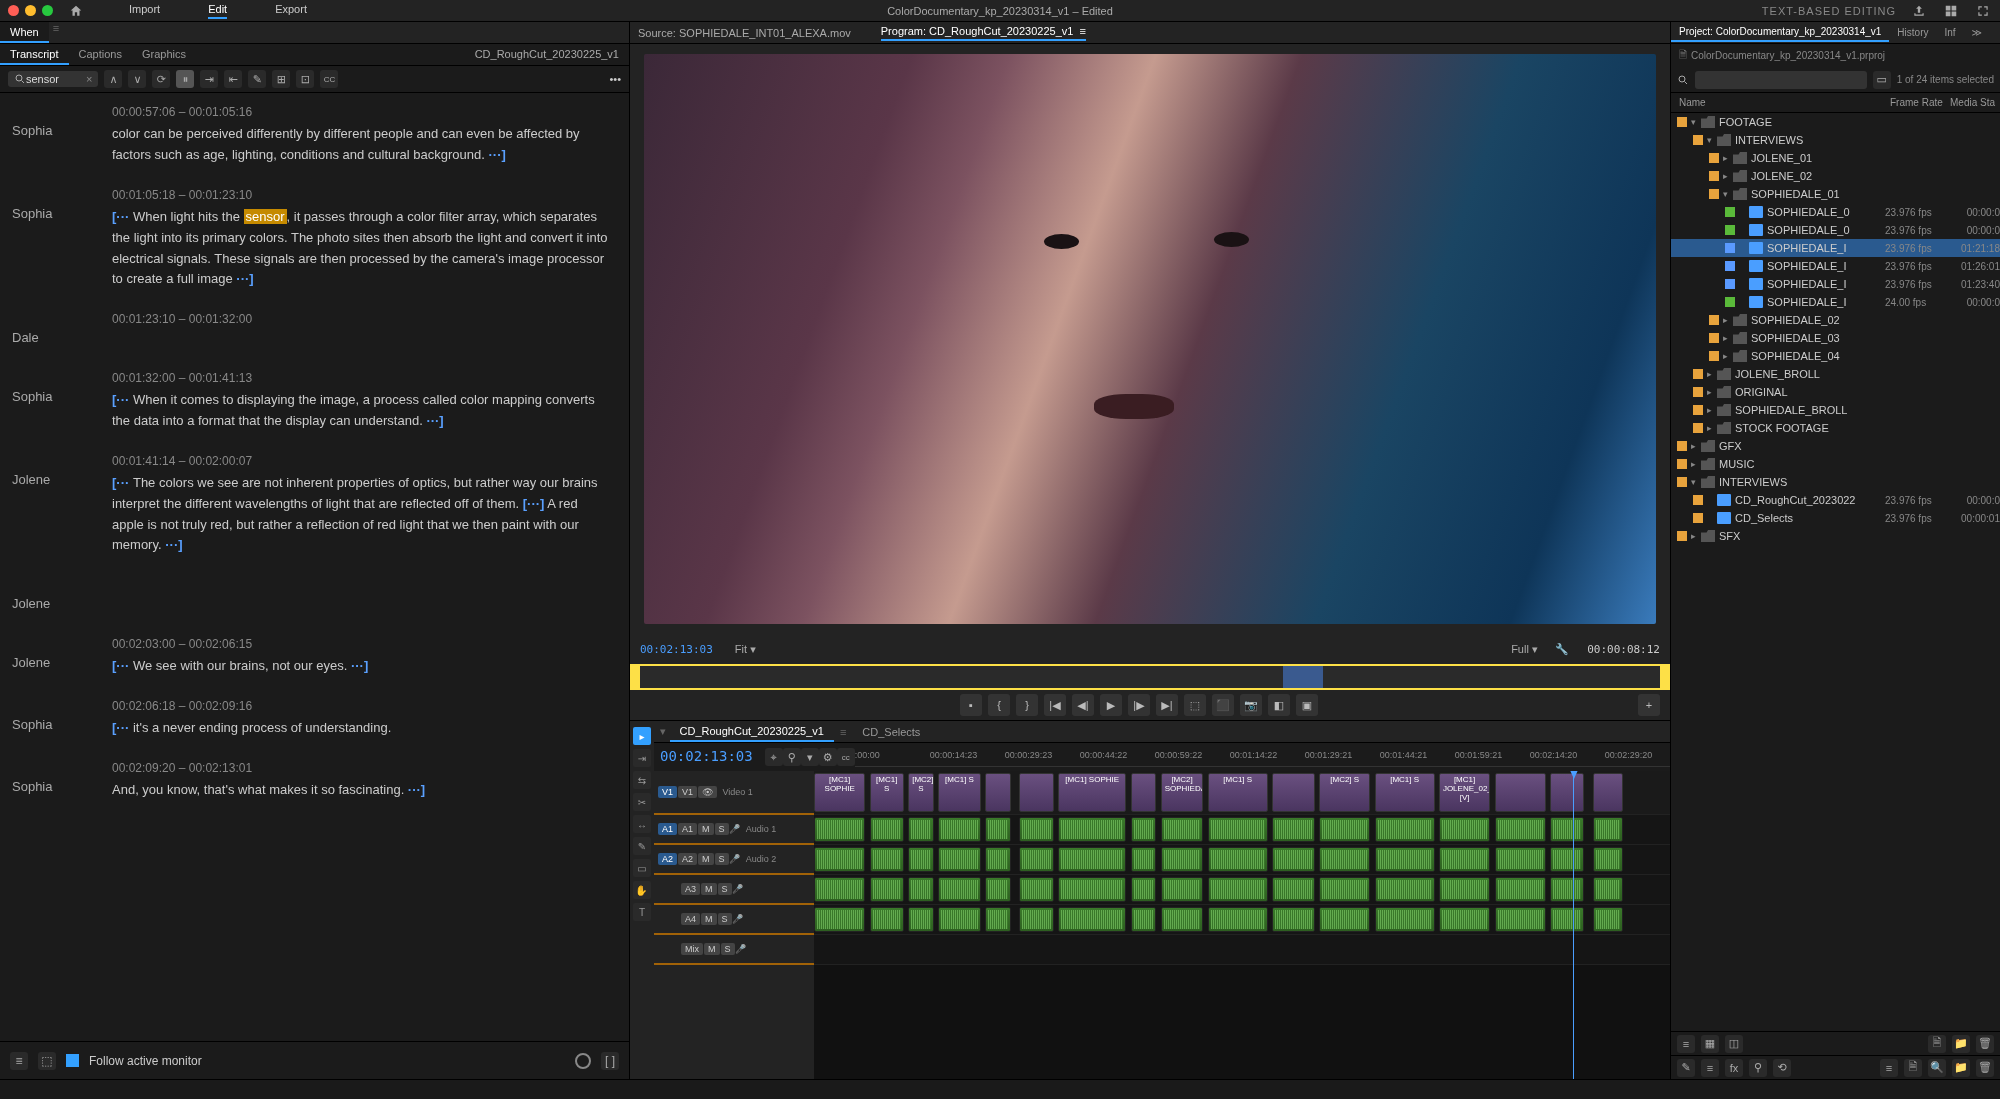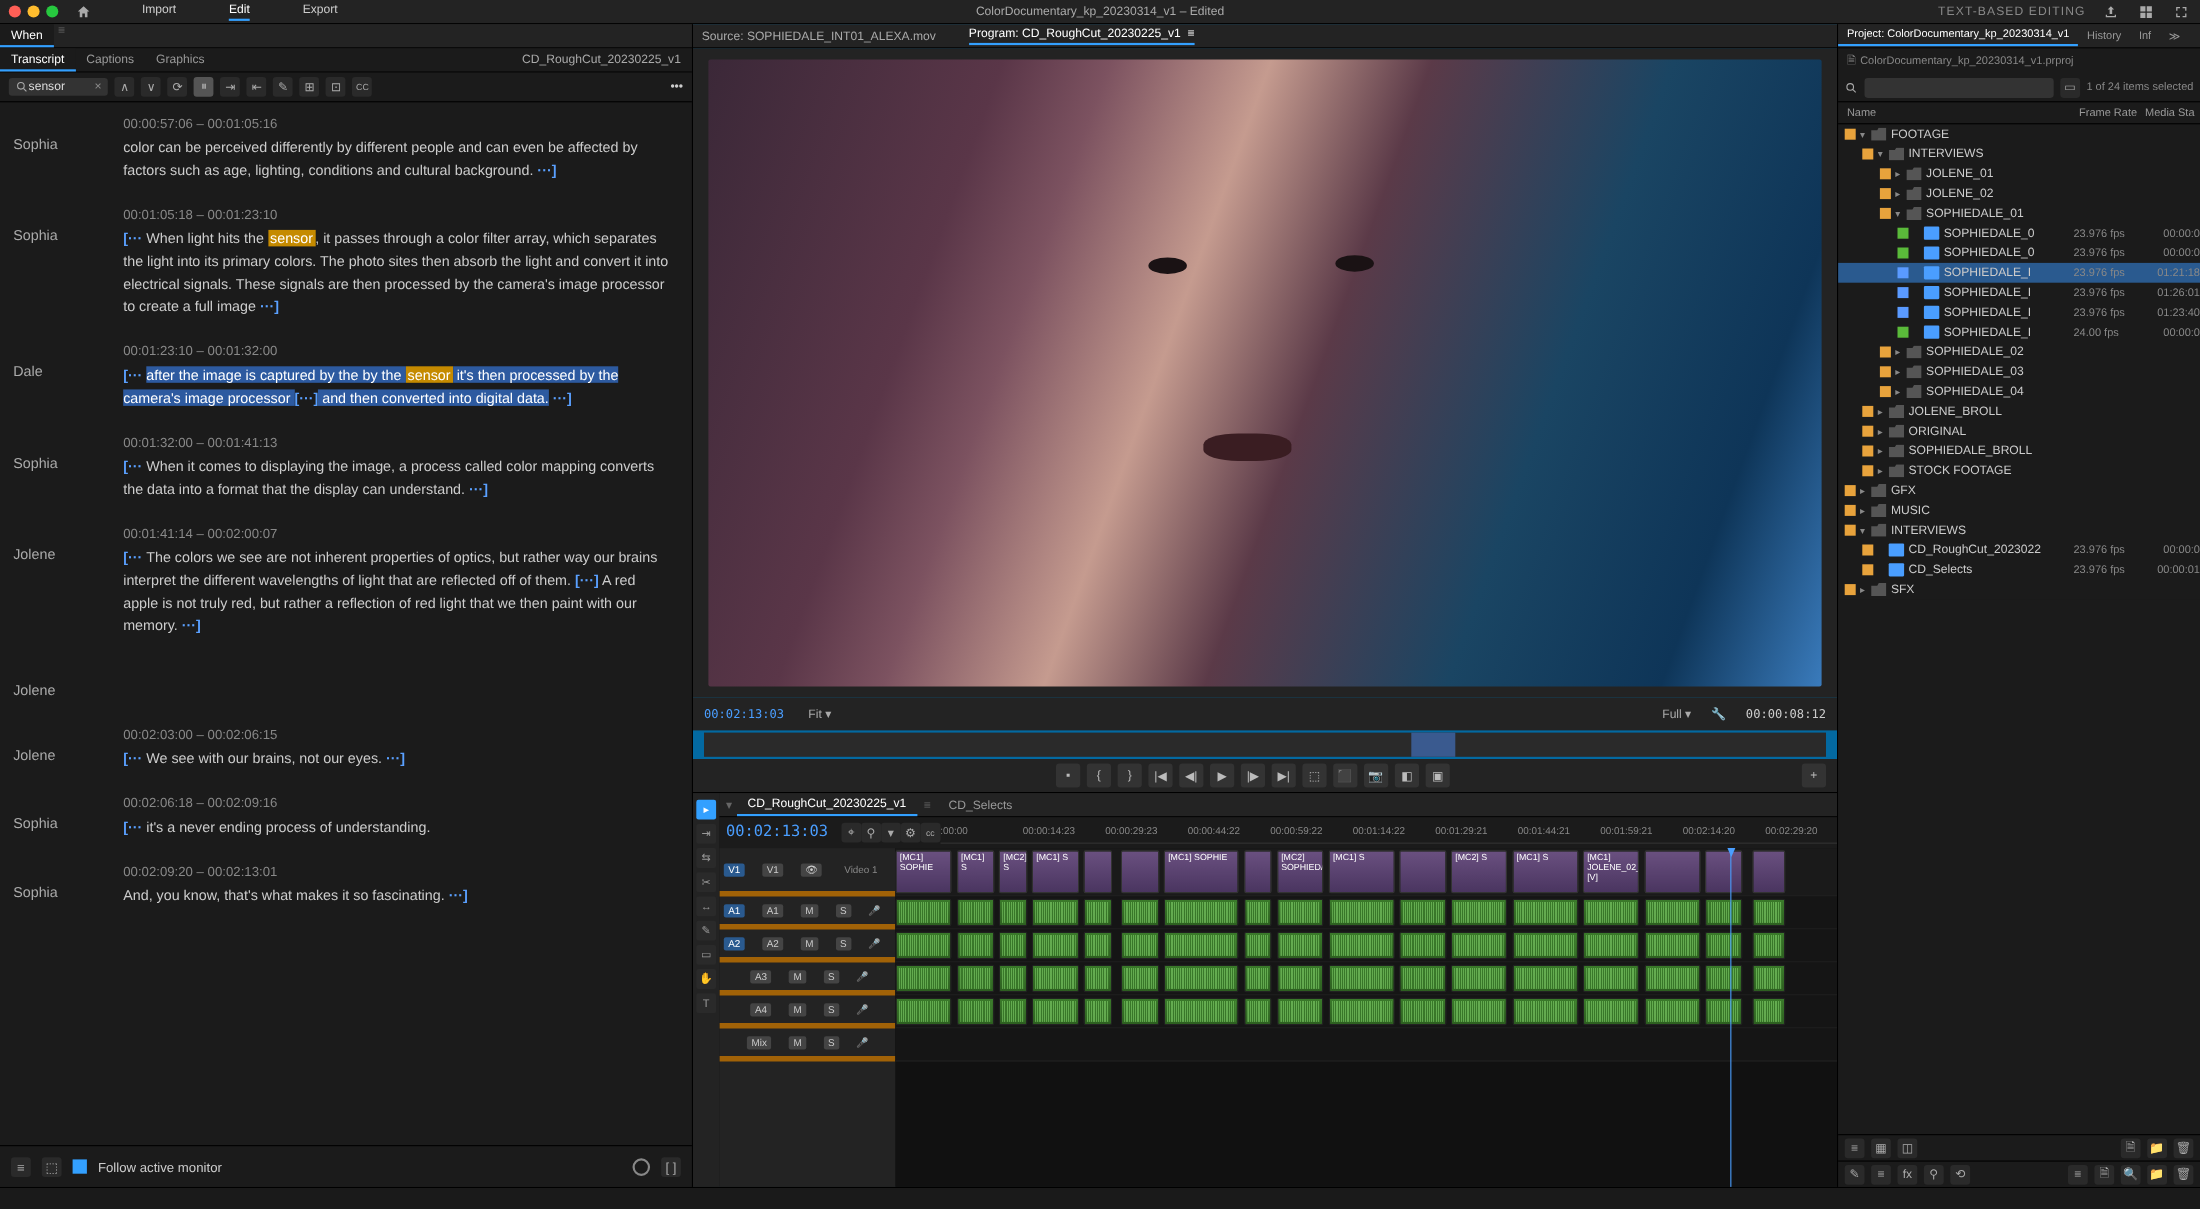--- a/index.html
+++ b/index.html
@@ -28,21 +28,21 @@
 .tr-entry { display:flex; gap:20px; margin-bottom:20px; }
 .speaker { width:80px; flex-shrink:0; color:#aaa; padding-top:18px; }
 .content { flex:1; }
 .tc { color:#888; font-size:12px; margin-bottom:2px; }
 .body-text { color:#ccc; }
 .marker { color:#5aa0ff; font-weight:bold; }
 .hl-y { background:#c58a00; color:#fff; padding:0 2px; }
 .sel-blue { background:#2d5aa0; color:#fff; }
 .bottombar-l { height:38px; border-top:1px solid #000; display:flex; align-items:center; padding:0 10px; gap:10px; font-size:12px; }
 .chk { width:13px; height:13px; background:#33a0ff; display:inline-block; }
-.col-mid { flex:1; background:#0369a1; display:flex; flex-direction:column; }
+.col-mid { flex:1; background:#fde047; display:flex; flex-direction:column;text-align:center; }
 .src-row { height:22px; display:flex; font-size:11px; padding:0 8px; align-items:center; gap:30px; border-bottom:1px solid #000; background:#232323; color:#aaa; }
 .viewer-wrap { flex:0 0 auto; display:flex; justify-content:center; background:#232323; padding:10px; }
 .viewer { width:1012px; height:570px; background:linear-gradient(110deg,#3b2838 0%,#5a3648 22%,#7c5260 30%,#c59b8f 42%,#5b3a48 54%,#1a4563 72%,#0e3558 88%,#3a7bbc 100%); position:relative; border-radius:2px; }
 .eye-l{position:absolute;top:180px;left:400px;width:35px;height:15px;background:#1a1214;border-radius:50%}
 .eye-r{position:absolute;top:178px;left:570px;width:35px;height:15px;background:#1a1214;border-radius:50%}
 .mouth{position:absolute;top:340px;left:450px;width:80px;height:25px;background:#3a1d22;border-radius:40%}
 .transport { height:30px; display:flex; align-items:center; padding:0 10px; gap:8px; background:#232323; }
 .time-left { color:#4a9eff; font-family:monospace; }
 .scrub-strip { height:22px; background:#2a2a2a; margin:2px 10px; position:relative; }
 .scrub-fill{position:absolute;left:63%;width:4%;height:100%;background:#3a5a8f}
@@ -57,21 +57,21 @@
 .tl-tabs .tab { padding:3px 10px;color:#999;cursor:pointer }
 .tl-tabs .tab.sel{color:#fff;border-bottom:2px solid #33a0ff}
 .tl-head { height:28px; display:flex; align-items:center; background:#1b1b1b; padding-left:6px; }
 .tl-head .tc{color:#4a9eff;font-family:monospace;font-size:14px;margin-right:12px}
 .ruler { flex:1; height:20px; position:relative; color:#888; font-size:9px; border-bottom:1px solid #333; }
 .ruler span{position:absolute;top:3px}
 .playhead{position:absolute;top:0;bottom:0;width:1px;background:#4a9eff;left:90.5%;z-index:10}
 .playhead::before{content:'';position:absolute;top:-2px;left:-4px;width:9px;height:10px;background:#4a9eff;clip-path:polygon(0 0,100% 0,50% 100%)}
 .tracks { flex:1; display:flex; overflow:hidden; position:relative; }
 .track-heads { width:160px; background:#232323; }
-.track-head { height:30px; display:flex; align-items:center; gap:16px; padding:0 4px; border-bottom:5px solid #a16207; font-size:9px; }
+.track-head { height:30px; display:flex; align-items:center; gap:1px; padding:0 4px; border-bottom:2px solid #a16207; font-size:9px; }
 .track-head.v{height:44px}
 .th-badge{background:#444;padding:1px 4px;border-radius:2px;font-size:9px;cursor:pointer}
 .th-badge.src{background:#2a5a8f;color:#fff}
 .track-content { flex:1; position:relative; background:#111; overflow:hidden; }
 .track { position:relative; border-bottom:1px solid #222; }
 .track.v{height:44px;background:#1a1a1a}
 .track.a{height:30px;background:#151515}
 .clip { position:absolute; top:2px; bottom:2px; border-radius:2px; overflow:hidden; font-size:8px;color:#fff;padding:1px 3px; }
 .clip.v{background:linear-gradient(#6a5080,#4a3560);border:1px solid #333}
 .clip.a{background:linear-gradient(#3a7a2a,#2d5f20);border:1px solid #222}
@@ -185,21 +185,20 @@
           <div class="speaker">Sophia</div>
           <div class="content">
             <div class="tc">00:01:05:18 – 00:01:23:10</div>
             <div class="body-text"><span class="marker">[··· </span>When light hits the <span class="hl-y">sensor</span>, it passes through a color filter array, which separates the light into its primary colors. The photo sites then absorb the light and convert it into electrical signals. These signals are then processed by the camera's image processor to create a full image<span class="marker"> ···]</span></div>
           </div>
         </div>
         <div class="tr-entry">
           <div class="speaker">Dale</div>
           <div class="content">
             <div class="tc">00:01:23:10 – 00:01:32:00</div>
-            <div class="body-text"><span class="marker">[··· </span><span class="sel-blue">after the image is captured by the by the </span><span class="hl-y">sensor</span><span class="sel-blue"> it's then processed by the camera's image processor </span><span class="marker">[···]</span><span class="sel-blue"> and then converted into digital data.</span><span class="marker"> ···]</span></div>
           </div>
         </div>
         <div class="tr-entry">
           <div class="speaker">Sophia</div>
           <div class="content">
             <div class="tc">00:01:32:00 – 00:01:41:13</div>
             <div class="body-text"><span class="marker">[··· </span>When it comes to displaying the image, a process called color mapping converts the data into a format that the display can understand. <span class="marker"> ···]</span></div>
           </div>
         </div>
         <div class="tr-entry">

